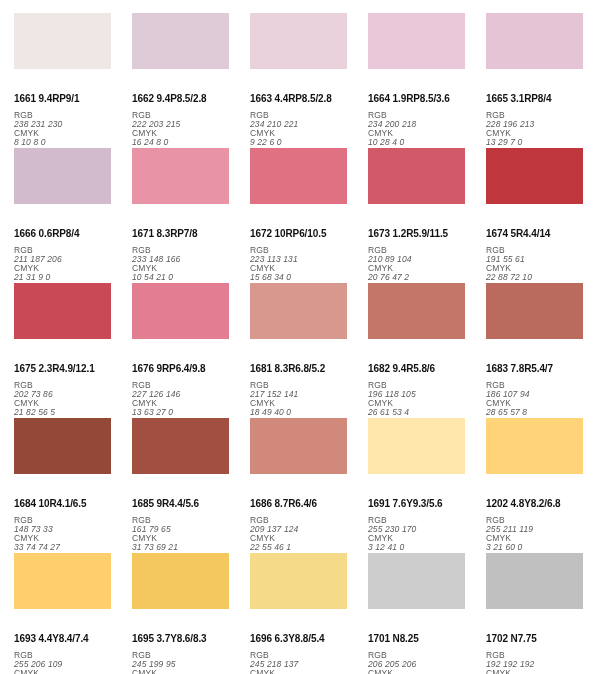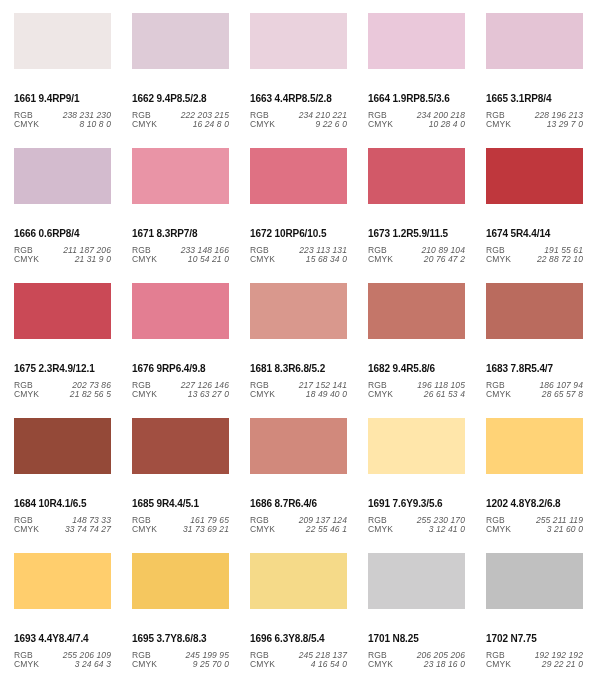--- a/index.html
+++ b/index.html
@@ -41,20 +41,21 @@
     white-space: nowrap;
   }
   .swatch-row {
     display: flex;
     justify-content: space-between;
     align-items: baseline;
     font-size: 8.5px;
     color: #5a5a5a;
     line-height: 9px;
     white-space: nowrap;
+    flex-direction: column;
   }
   .swatch-row.rgb-row { margin-top: 7px; }
   .swatch-row.cmyk-row { }
   .row-label {
     letter-spacing: 0.1px;
   }
   .row-value {
     text-align: right;
     letter-spacing: 0.1px;
     font-style: italic;
@@ -251,21 +252,21 @@
         <span class="row-label">RGB</span>
         <span class="row-value">148 73 33</span>
       </div>
       <div class="swatch-row cmyk-row">
         <span class="row-label">CMYK</span>
         <span class="row-value">33 74 74 27</span>
       </div>
     </div>
     <div class="swatch-card">
       <div class="swatch-color" style="background-color: rgb(161, 79, 65);"></div>
-      <div class="swatch-title">1685 9R4.4/5.1</div>
+      <div class="swatch-title">1685 9R4.4/5.6</div>
       <div class="swatch-row rgb-row">
         <span class="row-label">RGB</span>
         <span class="row-value">161 79 65</span>
       </div>
       <div class="swatch-row cmyk-row">
         <span class="row-label">CMYK</span>
         <span class="row-value">31 73 69 21</span>
       </div>
     </div>
     <div class="swatch-card">

